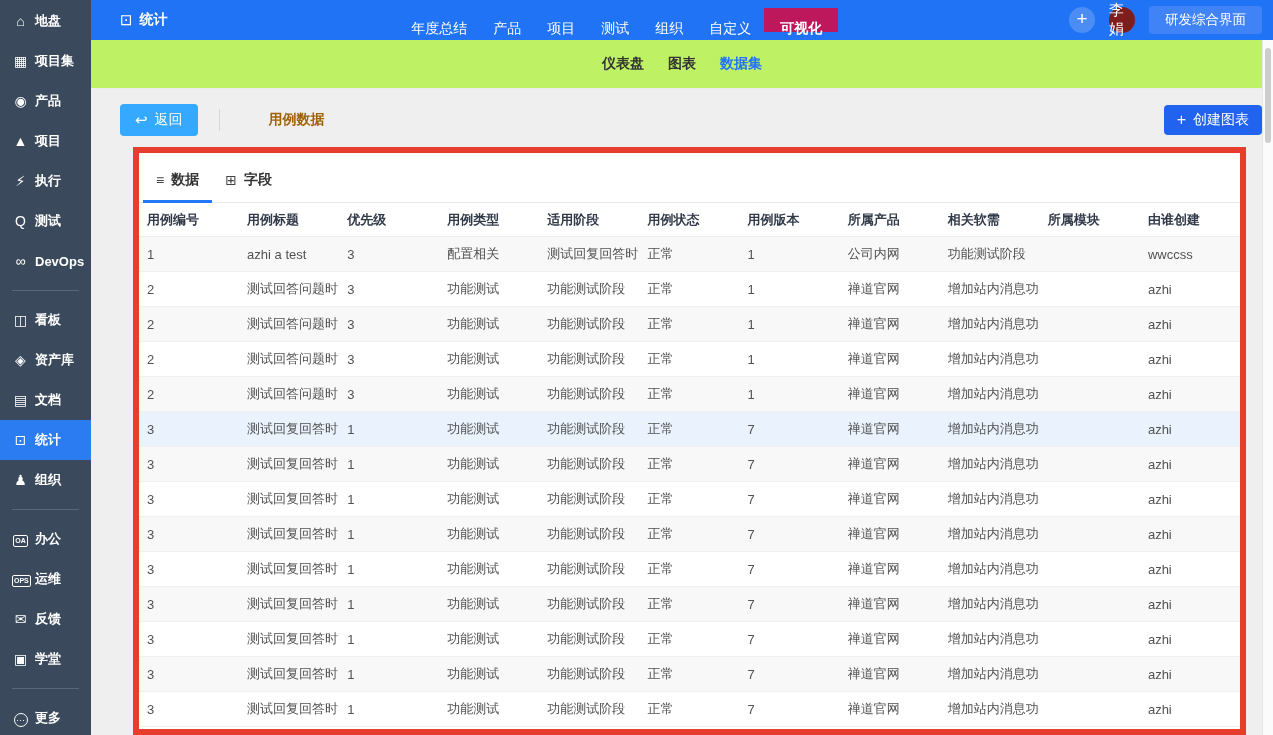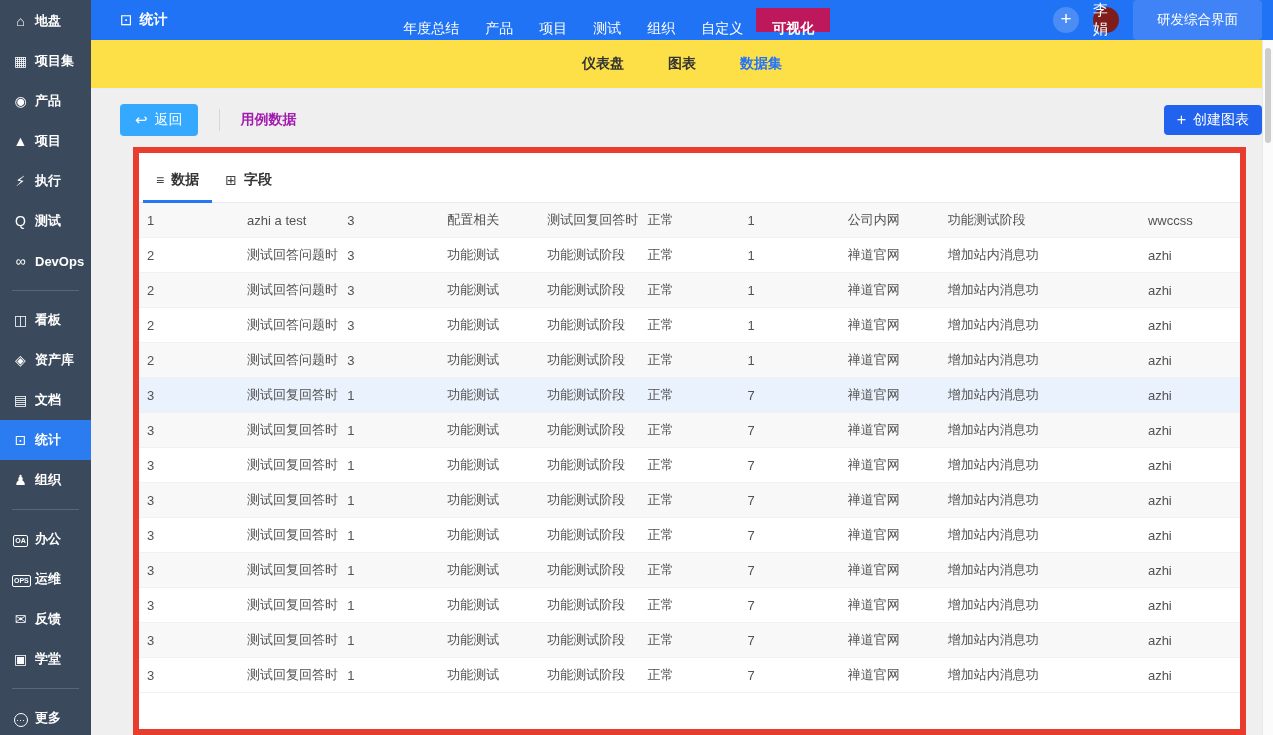--- a/index.html
+++ b/index.html
@@ -27,37 +27,37 @@
   .navbar-title { display:flex; align-items:center; gap:7px; padding-left:29px; font-size:14px; font-weight:600; }
   .navbar-title .icon { font-size:15px; font-weight:400; }
   .navbar-menu { display:flex; align-items:center; height:100%; margin-left:auto; }
   .nav-item { font-size:14px; color:#fff; padding:0 13px; height:24px; line-height:40px; cursor:pointer; }
   .nav-item.active { background:#be185d; font-weight:700; padding:0 16px; }
   .navbar-right { display:flex; align-items:center; gap:14px; margin-left:auto; padding-right:11px; }
   .plus-btn { width:26px; height:26px; border-radius:50%; background:#4b8df5; color:#fff; font-size:19px;
               line-height:24px; text-align:center; cursor:pointer; }
   .avatar { width:26px; height:26px; border-radius:50%; background:#7f1d1d; color:#fff; font-size:15px;
             display:flex; align-items:center; justify-content:center; cursor:pointer; }
-  .workspace-btn { height:40px; background:#3f83f6; border:none; border-radius:4px; color:#fff;
-                   font-size:13.5px; padding:0 24px; cursor:pointer; font-family:inherit; }
-
-  
-  .subnav { height:49px; background:#fde047; border-bottom:1px solid #ececec; display:flex;
-            align-items:center; justify-content:center; gap:44px; flex:0 0 49px; }
+  .workspace-btn { height:28px; background:#3f83f6; border:none; border-radius:4px; color:#fff;
+                   font-size:13.5px; padding:0 16px; cursor:pointer; font-family:inherit; }
+
+  
+  .subnav { height:49px; background:#bef264; border-bottom:1px solid #ececec; display:flex;
+            align-items:center; justify-content:center; gap:24px; flex:0 0 49px; }
   .subnav-item { font-size:14px; color:#333; font-weight:600; cursor:pointer; }
   .subnav-item.active { color:#2272fc; }
 
   
   .content { flex:1; background:#efefef; padding:0 11px 0 29px; display:flex; flex-direction:column; min-height:0; }
   .toolbar { margin-top:15px; height:32px; display:flex; align-items:center; flex:0 0 32px; }
   .back-btn { height:32px; background:#35a9ff; border:none; border-radius:4px; color:#fff; font-size:14px;
               padding:0 15px; display:flex; align-items:center; gap:7px; cursor:pointer; font-family:inherit; }
   .back-btn .icon { font-size:15px; }
   .tb-divider { width:1px; height:22px; background:#d8d8d8; margin:0 21px; }
-  .page-title { font-size:14px; font-weight:700; color:#a21caf; }
+  .page-title { font-size:14px; font-weight:700; color:#a16207;margin-left:28px; }
   .spacer { flex:1; }
   .create-btn { height:30px; background:#2163ef; border:none; border-radius:4px; color:#fff; font-size:14px;
                 padding:0 13px; display:flex; align-items:center; gap:7px; cursor:pointer; font-family:inherit; }
   .create-btn .icon { font-size:16px; font-weight:400; }
 
   
   .panel { margin:11px 16px 0 13px; flex:1; border:6px solid #e73c2e; background:#fff;
            display:flex; flex-direction:column; overflow:hidden; min-height:0; }
   .tabs-row { display:flex; padding:13px 0 0 4px; border-bottom:1px solid #eaeaea; flex:0 0 auto; }
   .tab { display:flex; align-items:center; gap:7px; padding:5px 13px 11px 13px; font-size:14px; color:#333;
@@ -207,20 +207,33 @@
             <div class="tab active">
               <span class="icon">≡</span>
               <span>数据</span>
             </div>
             <div class="tab">
               <span class="icon">⊞</span>
               <span>字段</span>
             </div>
           </div>
         <div class="table">
+          <div class="thead" id="thead">
+              <div class="cell">用例编号</div>
+              <div class="cell">用例标题</div>
+              <div class="cell">优先级</div>
+              <div class="cell">用例类型</div>
+              <div class="cell">适用阶段</div>
+              <div class="cell">用例状态</div>
+              <div class="cell">用例版本</div>
+              <div class="cell">所属产品</div>
+              <div class="cell">相关软需</div>
+              <div class="cell">所属模块</div>
+              <div class="cell">由谁创建</div>
+            </div>
           <div id="tbody">
               <div class="trow stripe">
                 <div class="cell">1</div>
                 <div class="cell">azhi a test</div>
                 <div class="cell">3</div>
                 <div class="cell">配置相关</div>
                 <div class="cell">测试回复回答时</div>
                 <div class="cell">正常</div>
                 <div class="cell">1</div>
                 <div class="cell">公司内网</div>

